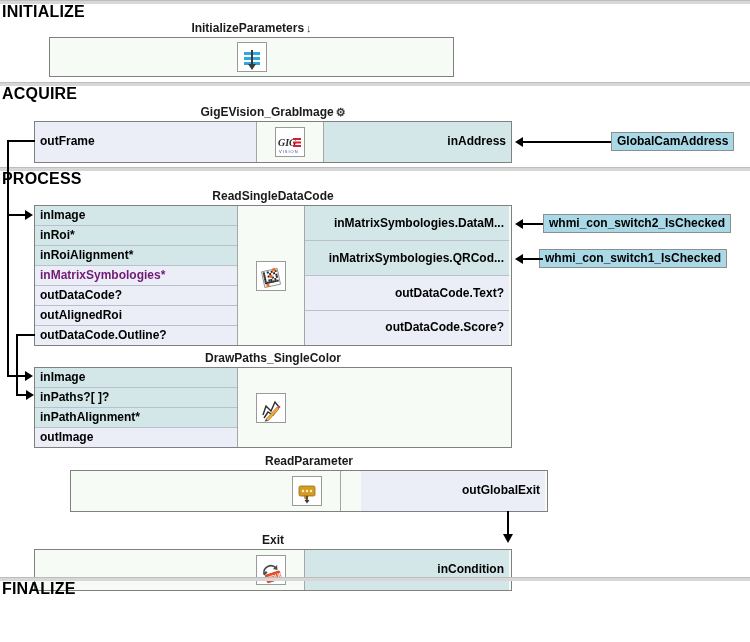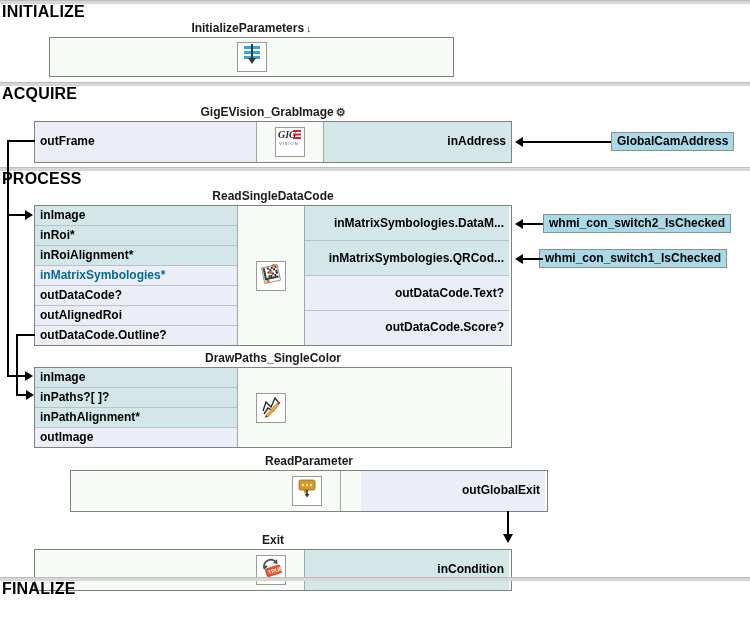--- a/index.html
+++ b/index.html
@@ -53,21 +53,21 @@
     font-size:12px;font-weight:bold;
     padding:0 5px;
     border-bottom:1px solid #b9bfcc;
     white-space:nowrap;overflow:hidden;
   }
   .port:last-child{border-bottom:none;}
   .port.in{background:#d3e7e9;color:#000;text-align:left;}
   .port.out{background:#eceef7;color:#000;text-align:left;}
   .port.in-r{background:#d3e7e9;color:#000;text-align:right;}
   .port.out-r{background:#eceef7;color:#000;text-align:right;}
-  .port.disabled{background:#eceef7;color:#0369a1;}
+  .port.disabled{background:#eceef7;color:#701a75;}
 
   
   .gvar{
     position:absolute;box-sizing:border-box;
     height:19px;line-height:17px;
     background:#a9d9e6;border:1px solid #8d8d8d;
     font-size:12px;font-weight:bold;color:#000;
     padding:0 5px;white-space:nowrap;
   }
 
@@ -87,21 +87,21 @@
   }
   .arrow-d{
     position:absolute;width:0;height:0;
     border-left:5px solid transparent;border-right:5px solid transparent;
     border-top:9px solid #000;
   }
 
   
   .icon-box{
     width:30px;height:30px;border:1px solid #9a9a9a;background:#fff;
-    display:flex;align-items:flex-start;justify-content:center;
+    display:flex;align-items:flex-end;justify-content:center;
     box-sizing:border-box;position:relative;
   }
   .ic-svg{display:block;}
   .title-glyph{font-size:11px;line-height:1;color:#3a3a3a;}
 </style>
 </head>
 <body>
 
 <div id="canvas">
 

